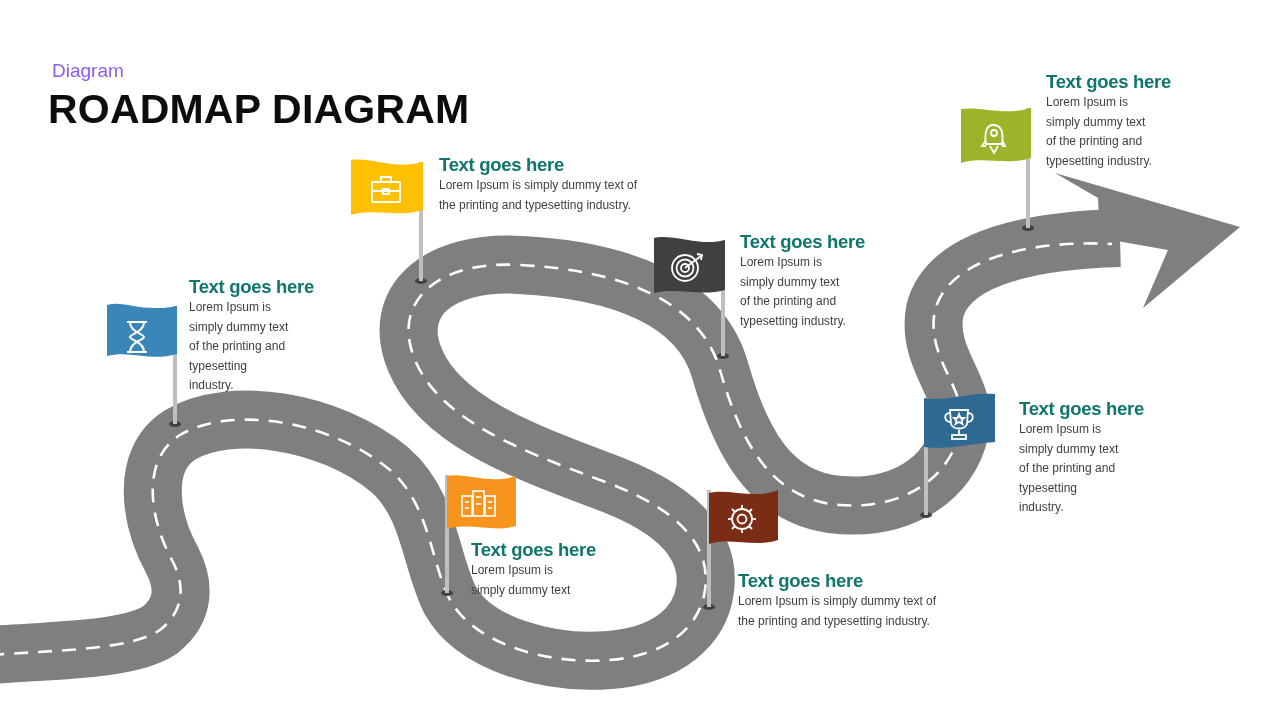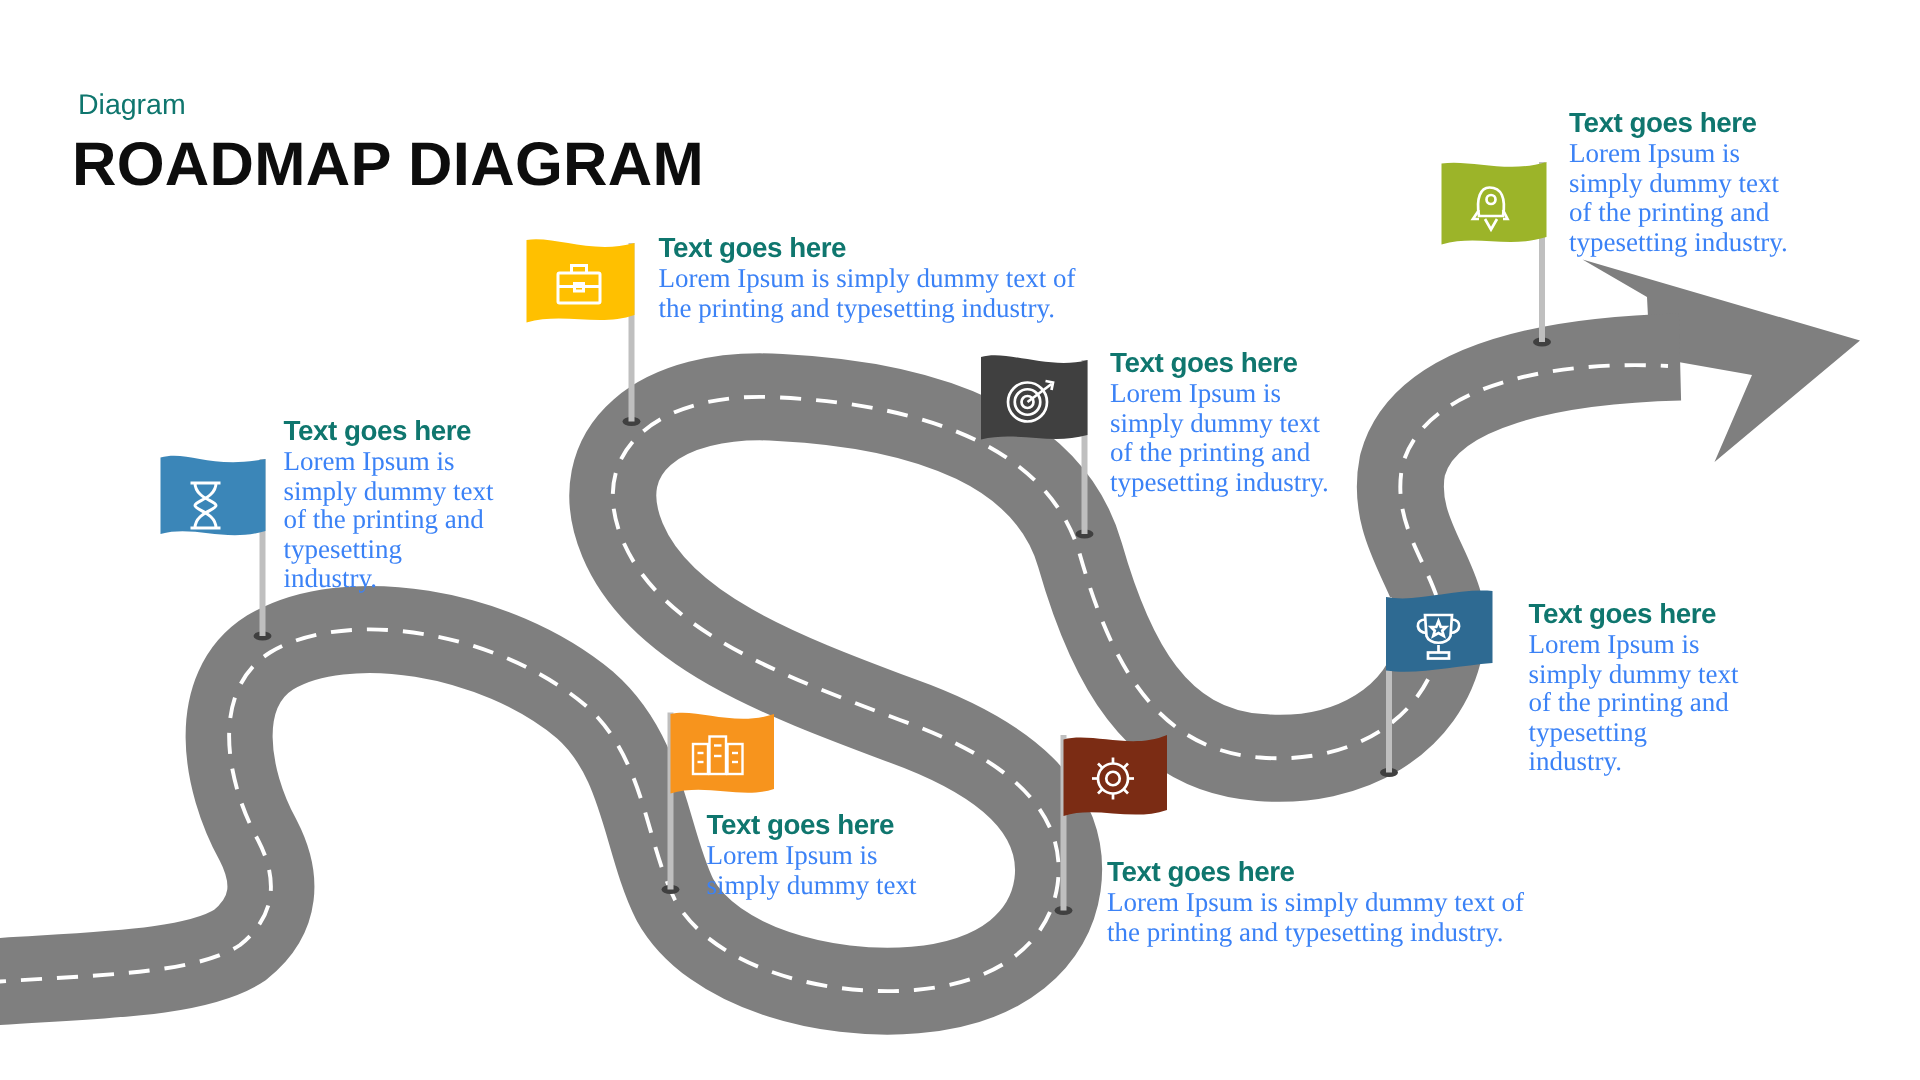--- a/index.html
+++ b/index.html
@@ -1,22 +1,22 @@
 <!DOCTYPE html>
 <html><head>
 <meta charset="utf-8">
 <style>
   html, body { margin: 0; padding: 0; background: #ffffff; }
   body { width: 1280px; height: 720px; position: relative; overflow: hidden; font-family: "Liberation Sans", sans-serif; }
-  .subtitle { position: absolute; left: 52px; top: 60px; font-size: 19px; color: #0f766e; }
+  .subtitle { position: absolute; left: 52px; top: 60px; font-size: 19px; color: #8b5cf6; }
   .title { position: absolute; left: 48px; top: 86px; font-size: 41px; font-weight: bold; color: #0d0d0d; letter-spacing: 0.2px; }
   svg.road { position: absolute; left: 0; top: 0; }
   .callout { position: absolute; }
   .callout .head { font-size: 18.5px; font-weight: bold; color: #0f766e; line-height: 22px; letter-spacing: -0.3px; }
-  .callout .body { font-size: 18px; color: #3b82f6; line-height: 19.5px; font-family: Liberation Serif, serif; }
+  .callout .body { font-size: 12px; color: #404040; line-height: 19.5px; }
 </style>
 </head>
 <body>
 
 <div class="subtitle">Diagram</div>
 <div class="title">ROADMAP DIAGRAM</div>
 
 <svg class="road" width="1280" height="720" viewBox="0 0 1280 720">
 
   <polygon points="1055,173 1240,227 1143,308 1168,250 1100,238 1098,198" fill="#7f7f7f"></polygon>

